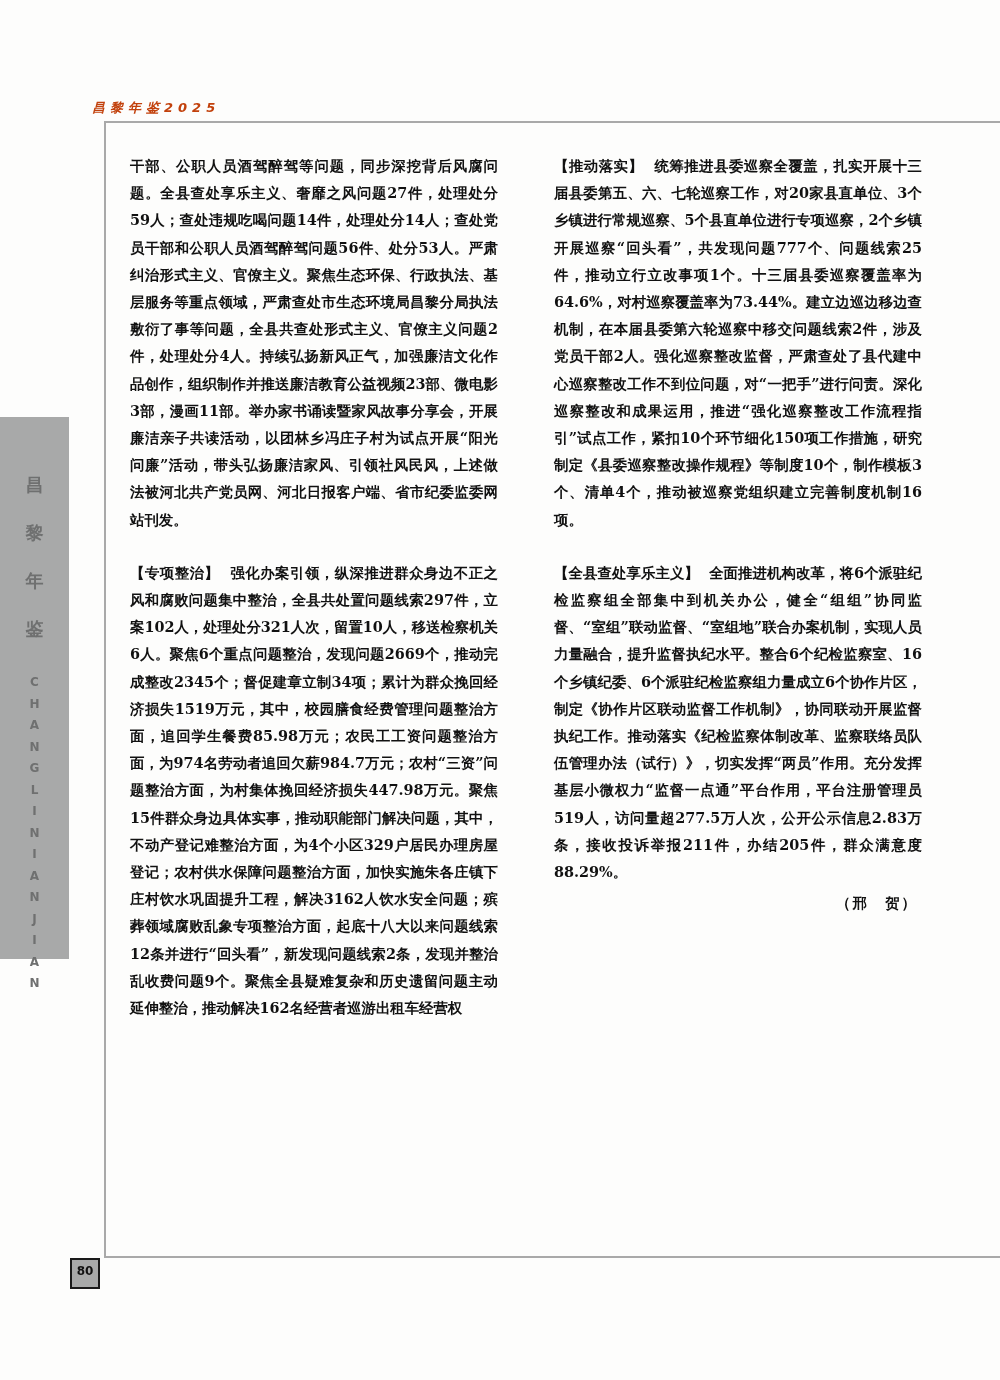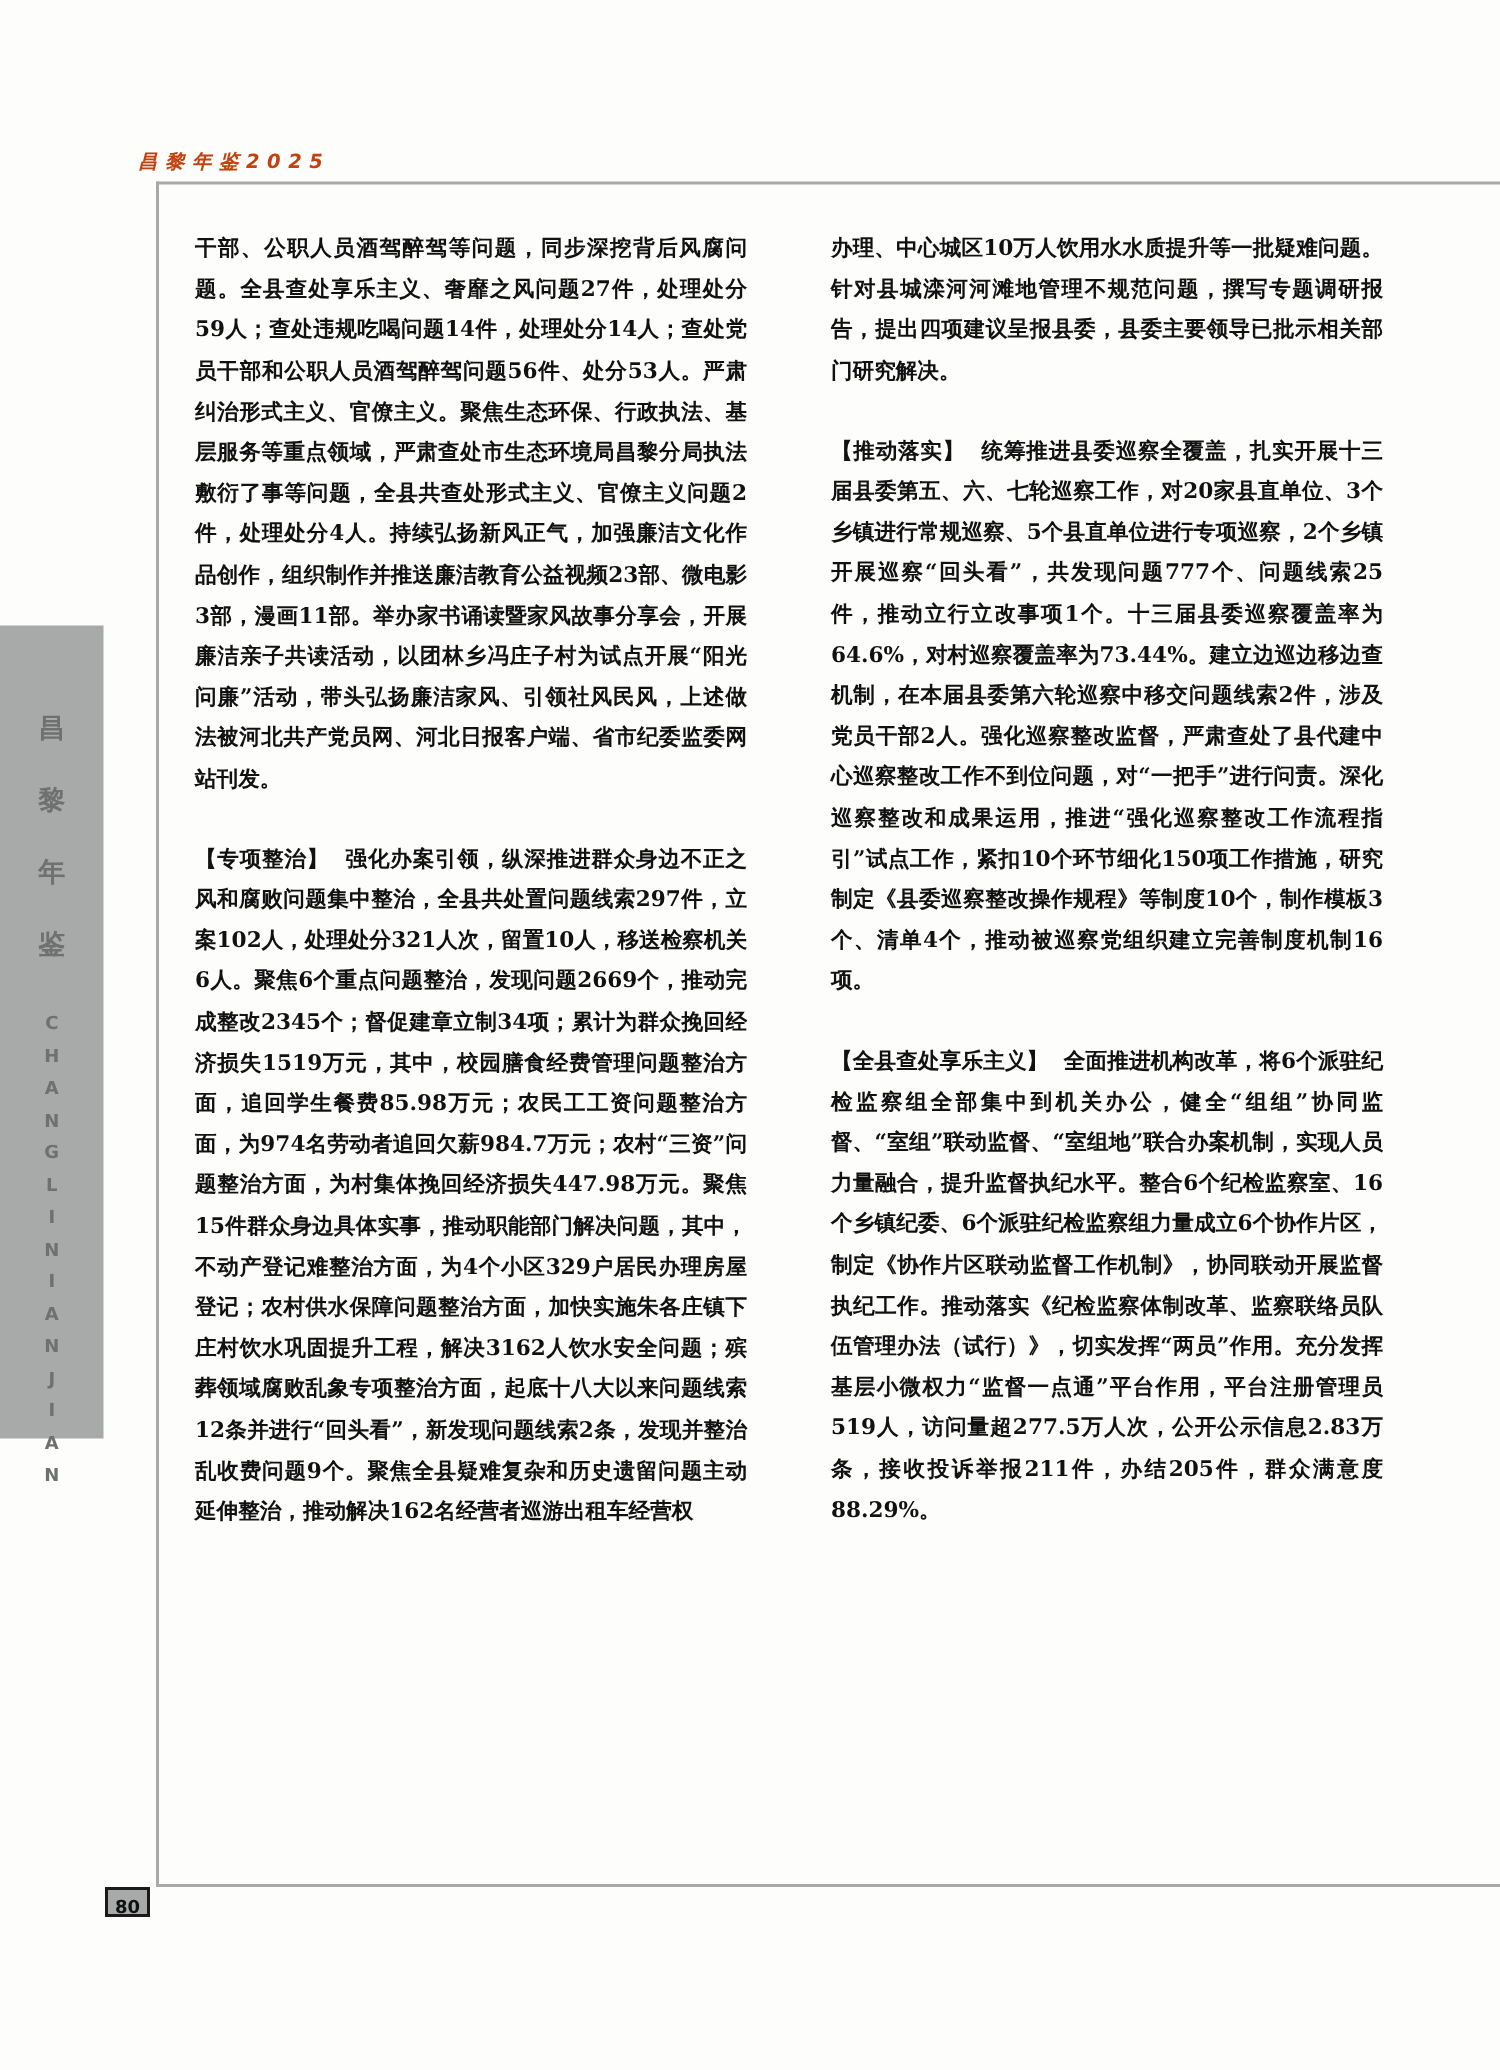--- a/index.html
+++ b/index.html
@@ -76,21 +76,21 @@
       font-size: 12px;
       line-height: 21.5px;
       color: #6f7070;
     }
     .side-tab .pinyin span { display: block; }
     .page-num {
       position: absolute;
       left: 70px;
       top: 1258px;
       width: 30px;
-      height: 20px;
+      height: 31px;
       background: #a8a9a9;
       border: 2px solid #1a1a1a;
       box-sizing: border-box;
       text-align: center;
       font-family: "DejaVu Sans", sans-serif;
       font-weight: bold;
       font-size: 12px;
       line-height: 23px;
       color: #111;
     }
@@ -154,16 +154,16 @@
 </div>
 
 <div class="page-num">80</div>
 
 <div class="col col-left">
   <p><span>干部、公职人员酒驾醉驾等问题，同步深挖背后风腐问题。全县查处享乐主义、奢靡之风问题27件，处理处分59人；查处违规吃喝问题14件，处理处分14人；查处党员干部和公职人员酒驾醉驾问题56件、处分53人。严肃纠治形式主义、官僚主义。聚焦生态环保、行政执法、基层服务等重点领域，严肃查处市生态环境局昌黎分局执法敷衍了事等问题，全县共查处形式主义、官僚主义问题2件，处理处分4人。持续弘扬新风正气，加强廉洁文化作品创作，组织制作并推送廉洁教育公益视频23部、微电影3部，漫画11部。举办家书诵读暨家风故事分享会，开展廉洁亲子共读活动，以团林乡冯庄子村为试点开展“阳光问廉”活动，带头弘扬廉洁家风、引领社风民风，上述做法被河北共产党员网、河北日报客户端、省市纪委监委网站刊发。</span></p>
   <p><span class="heading">【专项整治】</span>&nbsp;&nbsp;<span>强化办案引领，纵深推进群众身边不正之风和腐败问题集中整治，全县共处置问题线索297件，立案102人，处理处分321人次，留置10人，移送检察机关6人。聚焦6个重点问题整治，发现问题2669个，推动完成整改2345个；督促建章立制34项；累计为群众挽回经济损失1519万元，其中，校园膳食经费管理问题整治方面，追回学生餐费85.98万元；农民工工资问题整治方面，为974名劳动者追回欠薪984.7万元；农村“三资”问题整治方面，为村集体挽回经济损失447.98万元。聚焦15件群众身边具体实事，推动职能部门解决问题，其中，不动产登记难整治方面，为4个小区329户居民办理房屋登记；农村供水保障问题整治方面，加快实施朱各庄镇下庄村饮水巩固提升工程，解决3162人饮水安全问题；殡葬领域腐败乱象专项整治方面，起底十八大以来问题线索12条并进行“回头看”，新发现问题线索2条，发现并整治乱收费问题9个。聚焦全县疑难复杂和历史遗留问题主动延伸整治，推动解决162名经营者巡游出租车经营权</span></p>
 </div>
 
 <div class="col col-right">
-  <p><span>办理、中心城区10万人饮用水水质提升等一批疑难问题。针对县城滦河河滩地管理不规范问题，撰写专题调研报告，提出四项建议呈报县委，县委主要领导已批示相关部门研究解决。</span></p>
   <p><span class="heading">【推动落实】</span>&nbsp;&nbsp;<span>统筹推进县委巡察全覆盖，扎实开展十三届县委第五、六、七轮巡察工作，对20家县直单位、3个乡镇进行常规巡察、5个县直单位进行专项巡察，2个乡镇开展巡察“回头看”，共发现问题777个、问题线索25件，推动立行立改事项1个。十三届县委巡察覆盖率为64.6%，对村巡察覆盖率为73.44%。建立边巡边移边查机制，在本届县委第六轮巡察中移交问题线索2件，涉及党员干部2人。强化巡察整改监督，严肃查处了县代建中心巡察整改工作不到位问题，对“一把手”进行问责。深化巡察整改和成果运用，推进“强化巡察整改工作流程指引”试点工作，紧扣10个环节细化150项工作措施，研究制定《县委巡察整改操作规程》等制度10个，制作模板3个、清单4个，推动被巡察党组织建立完善制度机制16项。</span></p>
   <p><span class="heading">【全县查处享乐主义】</span>&nbsp;&nbsp;<span>全面推进机构改革，将6个派驻纪检监察组全部集中到机关办公，健全“组组”协同监督、“室组”联动监督、“室组地”联合办案机制，实现人员力量融合，提升监督执纪水平。整合6个纪检监察室、16个乡镇纪委、6个派驻纪检监察组力量成立6个协作片区，制定《协作片区联动监督工作机制》，协同联动开展监督执纪工作。推动落实《纪检监察体制改革、监察联络员队伍管理办法（试行）》，切实发挥“两员”作用。充分发挥基层小微权力“监督一点通”平台作用，平台注册管理员519人，访问量超277.5万人次，公开公示信息2.83万条，接收投诉举报211件，办结205件，群众满意度88.29%。</span></p>
+  <div class="signature">（邢　贺）</div>
 </div>
 
 </body></html>

